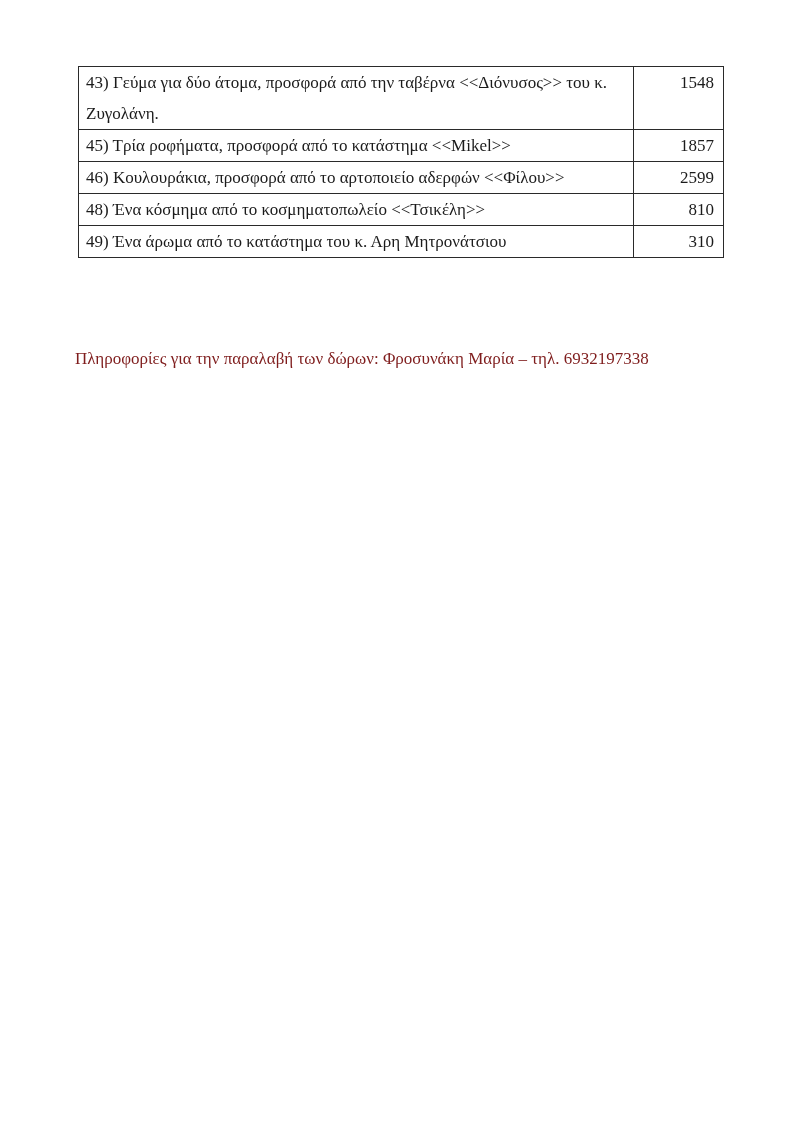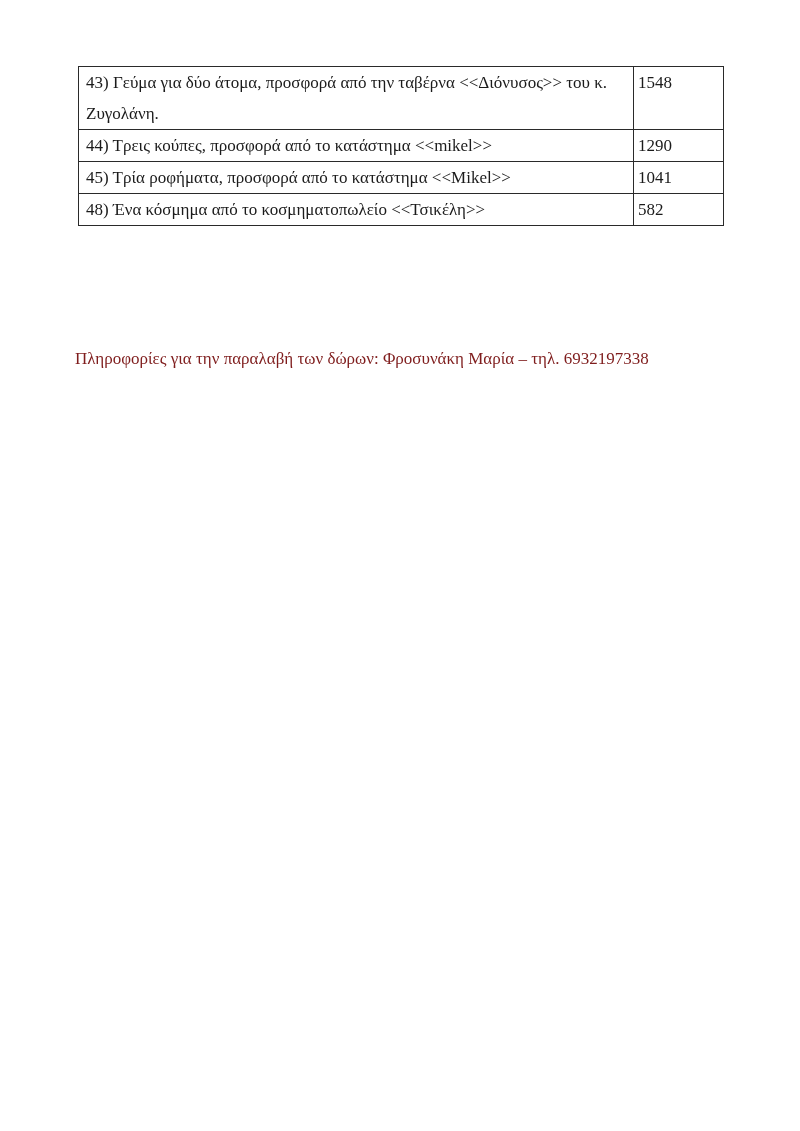--- a/index.html
+++ b/index.html
@@ -35,21 +35,21 @@
   }
   table.gifts tr { height: 31px; margin-left: 45px; }
   td.desc {
     width: 555px;
     padding: 0 10px 0 7px;
     text-align: left;
   }
   td.val {
     width: 90px;
     padding: 0 9px 0 4px;
-    text-align: left;
+    text-align: right;
   }
   .footer-note {
     position: absolute;
     left: 75px;
     top: 348px;
     width: 680px;
     font-size: 17px;
     line-height: 1.25;
     color: #7f1d1d;
     white-space: nowrap;
@@ -60,35 +60,39 @@
 
 <div class="page">
 
   <table class="gifts">
     <tbody>
   <tr>
     <td class="desc">43) Γεύμα για δύο άτομα, προσφορά από την ταβέρνα &lt;&lt;Διόνυσος&gt;&gt; του κ. Ζυγολάνη.</td>
     <td class="val">1548</td>
   </tr>
 
+
   <tr>
-    <td class="desc">44) Τρεις κούπες, προσφορά από το κατάστημα &lt;&lt;mikel&gt;&gt;</td>
-    <td class="val">1290</td>
+    <td class="desc">45) Τρία ροφήματα, προσφορά από το κατάστημα &lt;&lt;Mikel&gt;&gt;</td>
+    <td class="val">1857</td>
   </tr>
 
   <tr>
-    <td class="desc">45) Τρία ροφήματα, προσφορά από το κατάστημα &lt;&lt;Mikel&gt;&gt;</td>
-    <td class="val">1041</td>
+    <td class="desc">46) Κουλουράκια, προσφορά από το αρτοποιείο αδερφών &lt;&lt;Φίλου&gt;&gt;</td>
+    <td class="val">2599</td>
   </tr>
-
 
 
   <tr>
     <td class="desc">48) Ένα κόσμημα από το κοσμηματοπωλείο &lt;&lt;Τσικέλη&gt;&gt;</td>
-    <td class="val">582</td>
+    <td class="val">810</td>
   </tr>
 
+  <tr>
+    <td class="desc">49) Ένα άρωμα από το κατάστημα του κ. Αρη Μητρονάτσιου</td>
+    <td class="val">310</td>
+  </tr>
 </tbody>
   </table>
 
   <div class="footer-note">Πληροφορίες για την παραλαβή των δώρων: Φροσυνάκη Μαρία – τηλ. 6932197338</div>
 
 </div>
 
 </body></html>

